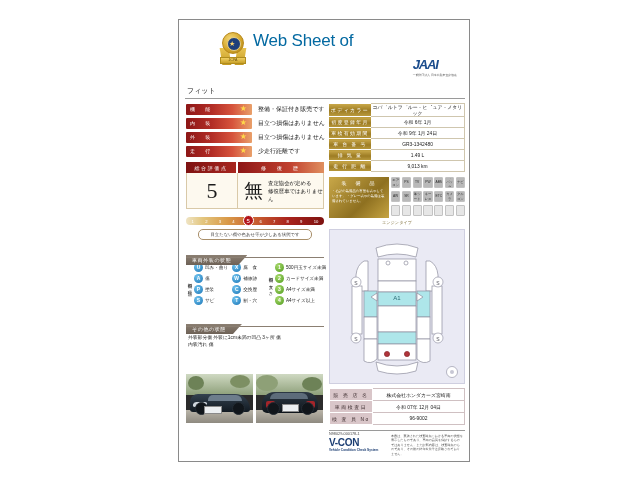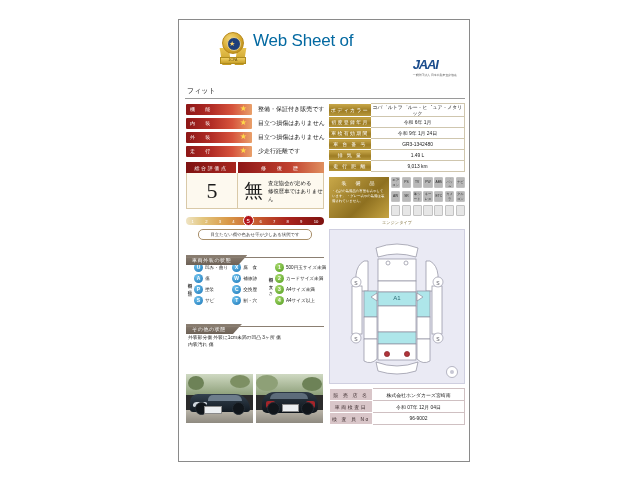--- a/index.html
+++ b/index.html
@@ -662,16 +662,23 @@
           <td class="k">車両検査日</td>
           <td class="v">令和 07年 12月 04日</td>
         </tr>
         <tr>
           <td class="k">検 査 員 No</td>
           <td class="v">96-9002</td>
         </tr>
       </tbody>
         </table>
 
+      <div class="footer">
+        <div class="rule"></div>
+        <div class="docno">N98029-000178-1</div>
+        <div class="vcon">V-CON</div>
+        <div class="vsub">Vehicle Condition Check System</div>
+        <div class="disc">本書は、実施された検査時点における車両の状態を表示したものであり、車両の品質を保証するものではありません。また記載内容は、検査時点のものであり、その後の経年変化等は反映されておりません。</div>
+      </div>
 
     </div>
   </div>
 </div>
 
 </body></html>

